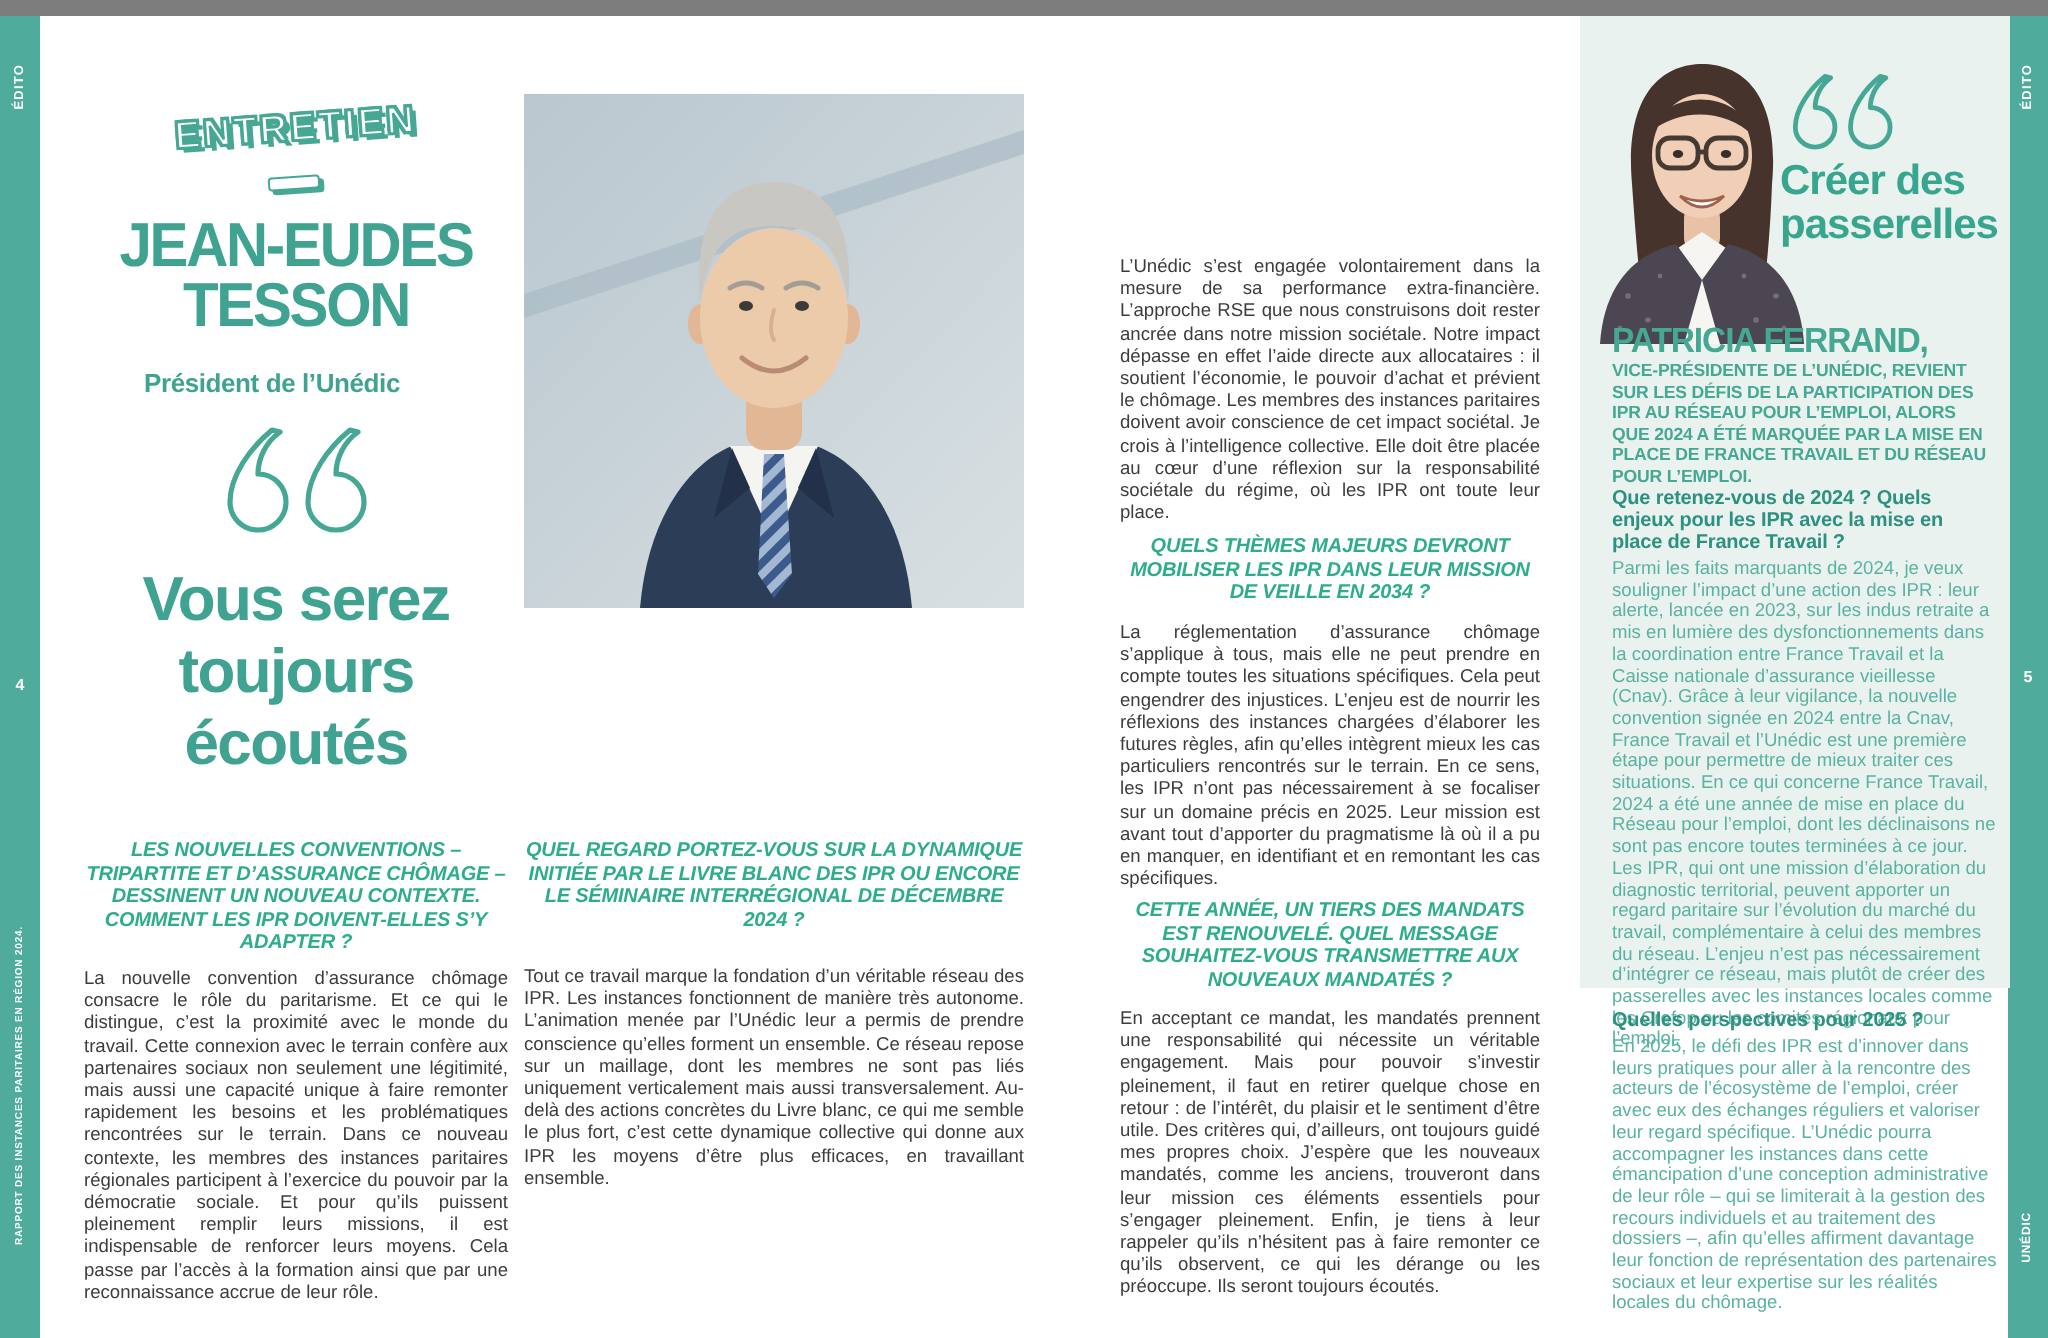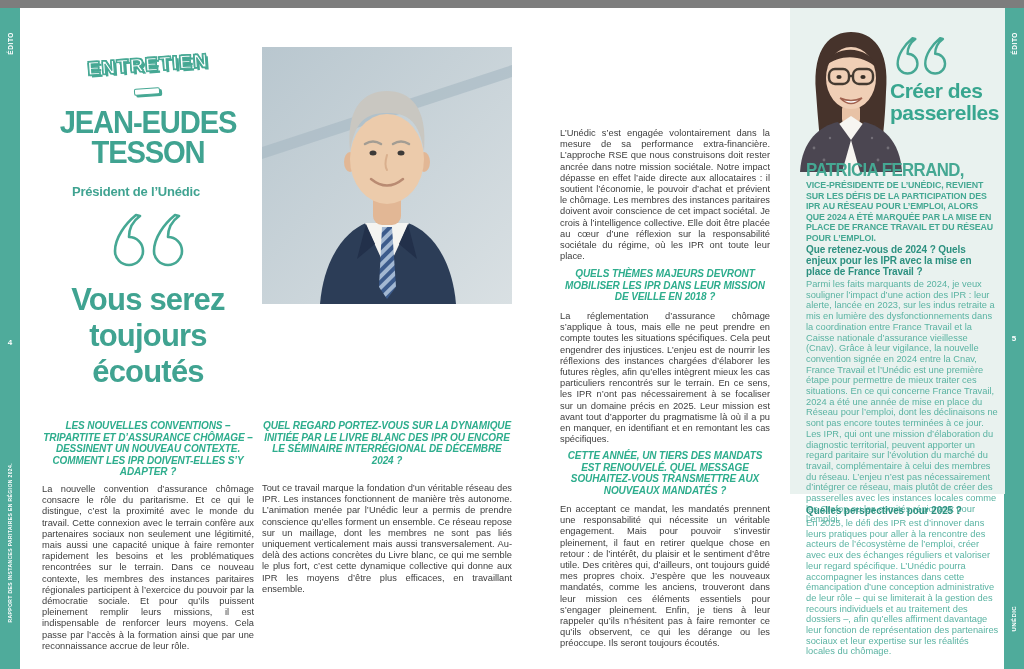--- a/index.html
+++ b/index.html
@@ -118,21 +118,21 @@
       <path d="M125,108 q-3,10 0,15" stroke="#d9af8d" stroke-width="2" fill="none" stroke-linecap="round"></path>
       <path d="M109,132 q16,13 32,0" stroke="#b98b72" stroke-width="2.5" fill="none" stroke-linecap="round"></path>
     </svg>
   </div>
 
   <div class="abs q" style="left:262px;top:420px;width:250px;">QUEL REGARD PORTEZ-VOUS SUR LA DYNAMIQUE INITIÉE PAR LE LIVRE BLANC DES IPR OU ENCORE LE SÉMINAIRE INTERRÉGIONAL DE DÉCEMBRE 2024 ?</div>
   <div class="abs a" style="left:262px;top:483px;width:250px;">Tout ce travail marque la fondation d’un véritable réseau des IPR. Les instances fonctionnent de manière très autonome. L’animation menée par l’Unédic leur a permis de prendre conscience qu’elles forment un ensemble. Ce réseau repose sur un maillage, dont les membres ne sont pas liés uniquement verticalement mais aussi transversalement. Au-delà des actions concrètes du Livre blanc, ce qui me semble le plus fort, c’est cette dynamique collective qui donne aux IPR les moyens d’être plus efficaces, en travaillant ensemble.</div>
 
   <div class="abs a" style="left:560px;top:128px;width:210px;">L’Unédic s’est engagée volontairement dans la mesure de sa performance extra-financière. L’approche RSE que nous construisons doit rester ancrée dans notre mission sociétale. Notre impact dépasse en effet l’aide directe aux allocataires : il soutient l’économie, le pouvoir d’achat et prévient le chômage. Les membres des instances paritaires doivent avoir conscience de cet impact sociétal. Je crois à l’intelligence collective. Elle doit être placée au cœur d’une réflexion sur la responsabilité sociétale du régime, où les IPR ont toute leur place.</div>
 
-  <div class="abs q" style="left:560px;top:268px;width:210px;">QUELS THÈMES MAJEURS DEVRONT MOBILISER LES IPR DANS LEUR MISSION DE VEILLE EN 2018 ?</div>
+  <div class="abs q" style="left:560px;top:268px;width:210px;">QUELS THÈMES MAJEURS DEVRONT MOBILISER LES IPR DANS LEUR MISSION DE VEILLE EN 2034 ?</div>
   <div class="abs a" style="left:560px;top:311px;width:210px;">La réglementation d’assurance chômage s’applique à tous, mais elle ne peut prendre en compte toutes les situations spécifiques. Cela peut engendrer des injustices. L’enjeu est de nourrir les réflexions des instances chargées d’élaborer les futures règles, afin qu’elles intègrent mieux les cas particuliers rencontrés sur le terrain. En ce sens, les IPR n’ont pas nécessairement à se focaliser sur un domaine précis en 2025. Leur mission est avant tout d’apporter du pragmatisme là où il a pu en manquer, en identifiant et en remontant les cas spécifiques.</div>
 
   <div class="abs q" style="left:560px;top:450px;width:210px;">CETTE ANNÉE, UN TIERS DES MANDATS EST RENOUVELÉ. QUEL MESSAGE SOUHAITEZ-VOUS TRANSMETTRE AUX NOUVEAUX MANDATÉS ?</div>
   <div class="abs a" style="left:560px;top:504px;width:210px;">En acceptant ce mandat, les mandatés prennent une responsabilité qui nécessite un véritable engagement. Mais pour pouvoir s’investir pleinement, il faut en retirer quelque chose en retour : de l’intérêt, du plaisir et le sentiment d’être utile. Des critères qui, d’ailleurs, ont toujours guidé mes propres choix. J’espère que les nouveaux mandatés, comme les anciens, trouveront dans leur mission ces éléments essentiels pour s’engager pleinement. Enfin, je tiens à leur rappeler qu’ils n’hésitent pas à faire remonter ce qu’ils observent, ce qui les dérange ou les préoccupe. Ils seront toujours écoutés.</div>
 
   <div class="mint">
     <div class="abs" style="left:2px;top:14px;width:118px;height:150px;">
       <svg width="118" height="150" viewBox="0 0 118 150">
         <path d="M24,70 C20,24 40,10 59,10 C80,10 98,26 94,70 C93,100 90,126 86,150 L32,150 C28,124 26,98 24,70 Z" fill="#46332b"></path>
         <rect x="50" y="80" width="18" height="24" rx="7" fill="#e8c2a6"></rect>

